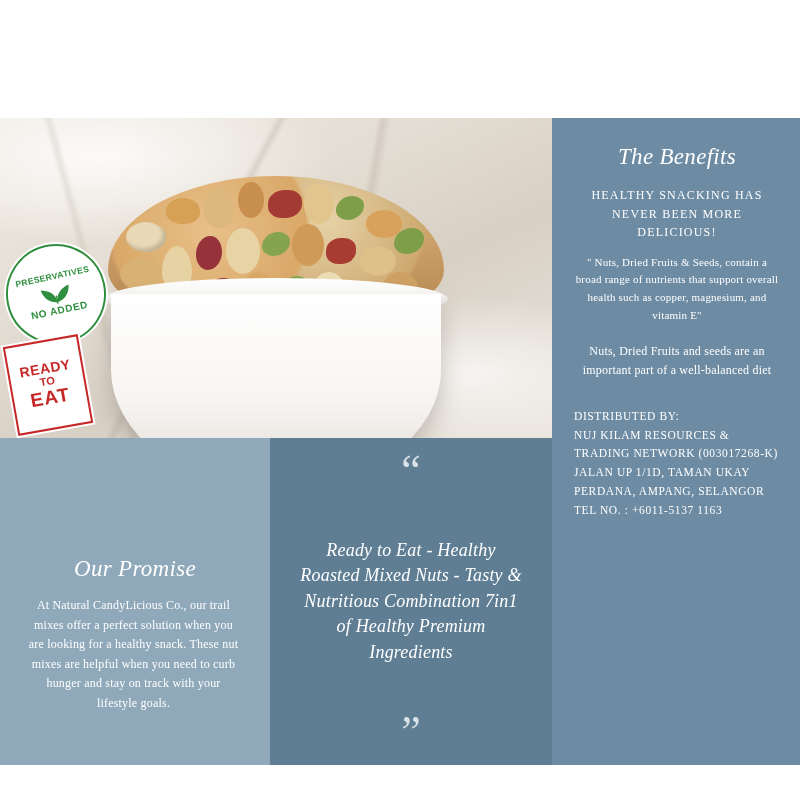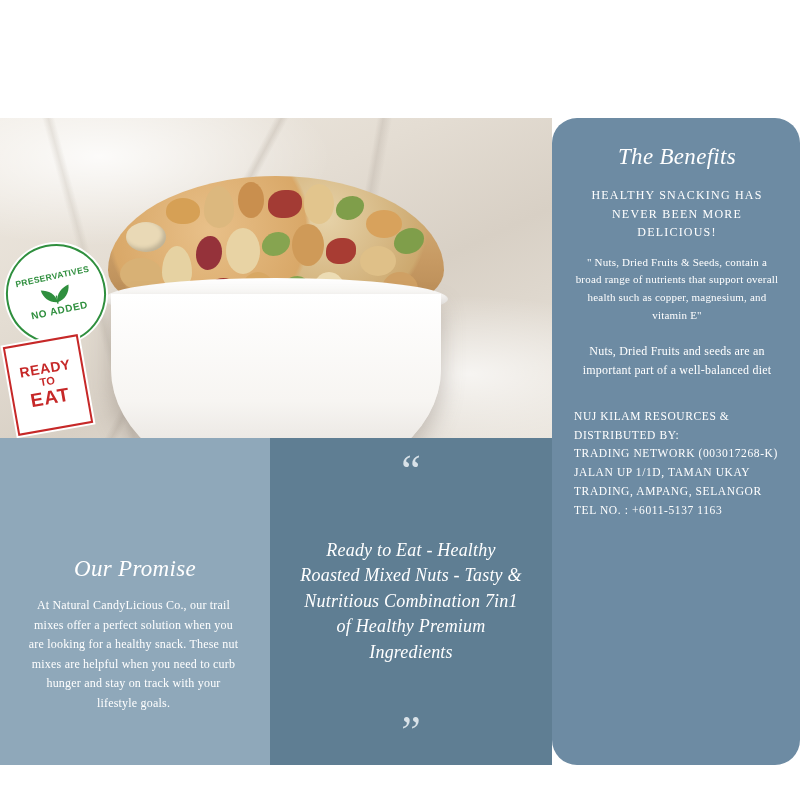--- a/index.html
+++ b/index.html
@@ -153,21 +153,20 @@
   .benefits {
     position: absolute;
     left: 552px;
     top: 118px;
     width: 248px;
     height: 647px;
     background: #6d8ba3;
     color: #ffffff;
     padding: 26px 20px 0 22px;
     box-sizing: border-box;
-    border-radius: 25px;
   }
   .benefits h2 {
     margin: 0 0 16px 0;
     font-size: 23px;
     font-style: italic;
     font-weight: normal;
     text-align: center;
     letter-spacing: 0.3px;
   }
   .benefits .lead {
@@ -338,25 +337,25 @@
       <span class="r3">EAT</span>
     </div>
   </div>
 
   <div class="benefits">
     <h2>The Benefits</h2>
     <p class="lead">HEALTHY SNACKING HAS NEVER BEEN MORE DELICIOUS!</p>
     <p class="para">" Nuts, Dried Fruits &amp; Seeds, contain a broad range of nutrients that support overall health such as copper, magnesium, and vitamin E"</p>
     <p class="closing">Nuts, Dried Fruits and seeds are an important part of a well-balanced diet</p>
     <div class="distrib">
+      <div>DISTRIBUTED BY:</div>
       <div>NUJ KILAM RESOURCES &amp;</div>
-      <div>DISTRIBUTED BY:</div>
       <div>TRADING NETWORK (003017268-K)</div>
       <div>JALAN UP 1/1D, TAMAN UKAY</div>
-      <div>TRADING, AMPANG, SELANGOR</div>
+      <div>PERDANA, AMPANG, SELANGOR</div>
       <div>TEL NO. : +6011-5137 1163</div>
     </div>
   </div>
 
   <div class="promise">
     <h2>Our Promise</h2>
     <p>At Natural CandyLicious Co., our trail mixes offer a perfect solution when you are looking for a healthy snack. These nut mixes are helpful when you need to curb hunger and stay on track with your lifestyle goals.</p>
   </div>
 
   <div class="quote-panel">

